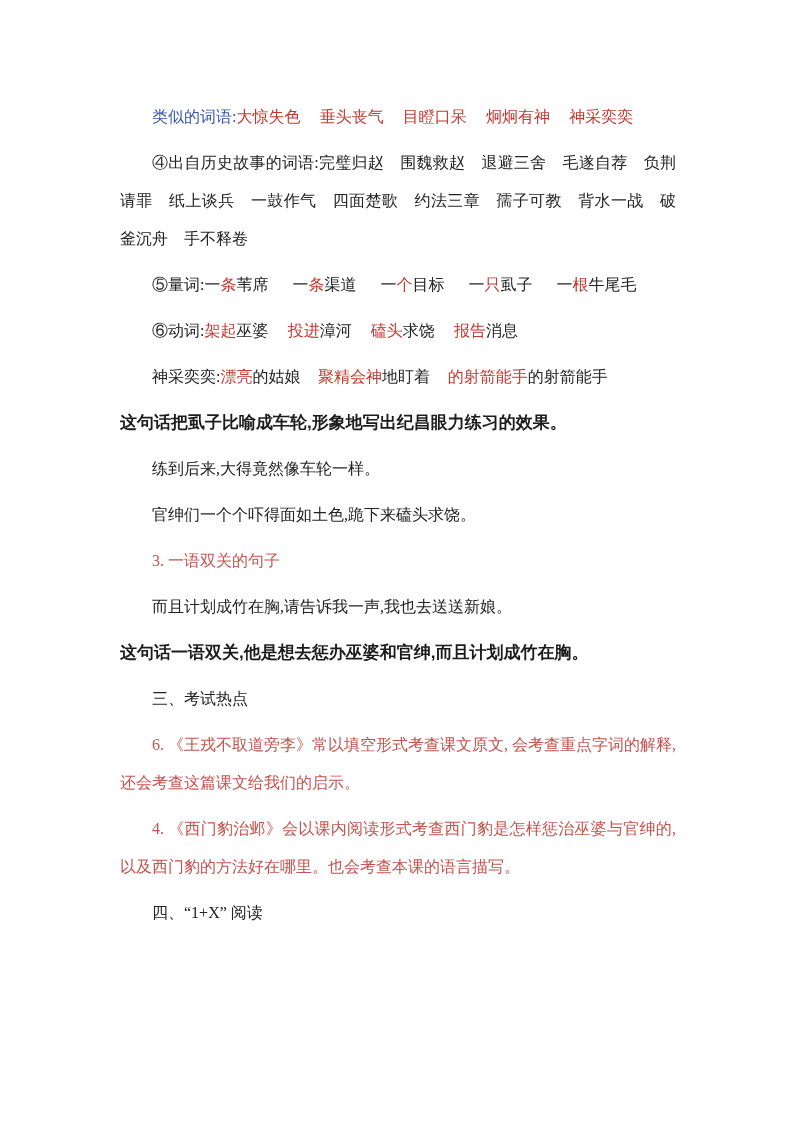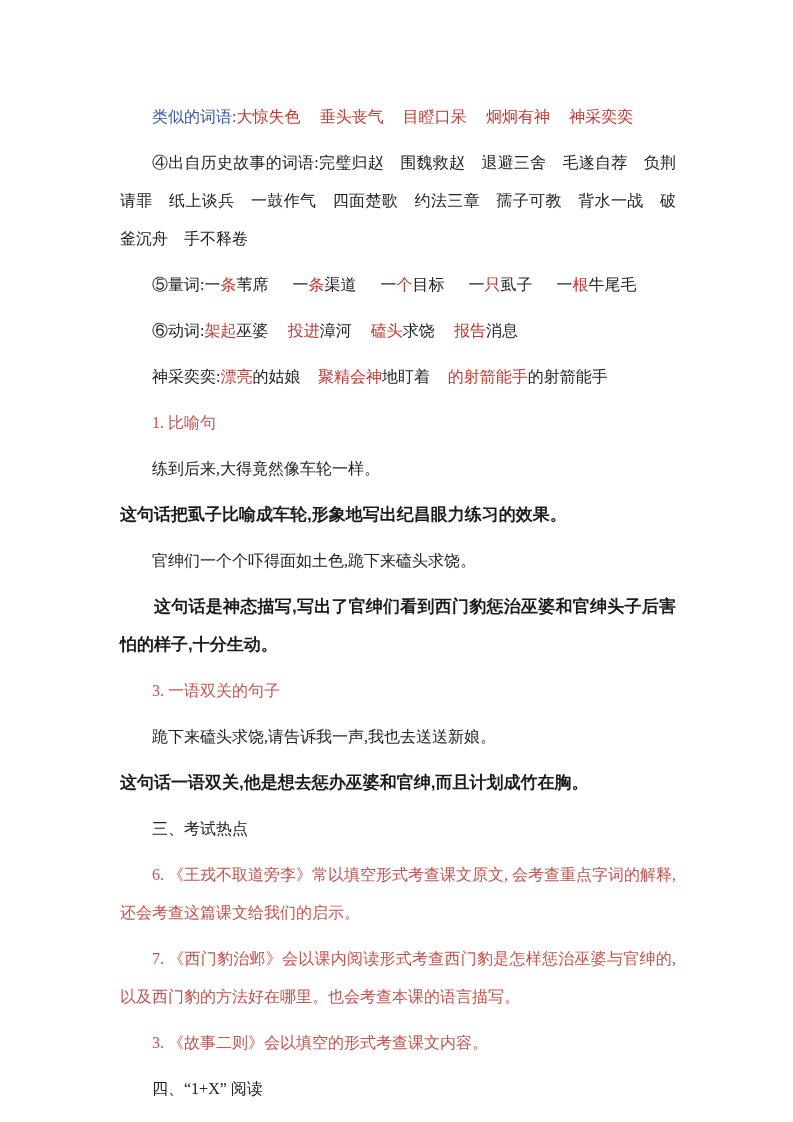--- a/index.html
+++ b/index.html
@@ -51,32 +51,29 @@
 
     <p class="p"><span>④出自历史故事的词语:完璧归赵　围魏救赵　退避三舍　毛遂自荐　负荆请罪　纸上谈兵　一鼓作气　四面楚歌　约法三章　孺子可教　背水一战　破釜沉舟　手不释卷</span></p>
 
     <p class="p measure"><span>⑤量词:</span><span class="grp"><span>一</span><span class="red">条</span><span>苇席</span></span><span class="grp"><span>一</span><span class="red">条</span><span>渠道</span></span><span class="grp"><span>一</span><span class="red">个</span><span>目标</span></span><span class="grp"><span>一</span><span class="red">只</span><span>虱子</span></span><span class="grp"><span>一</span><span class="red">根</span><span>牛尾毛</span></span></p>
 
     <p class="p verbs"><span>⑥动词:</span><span class="grp"><span class="red">架起</span><span>巫婆</span></span><span class="grp"><span class="red">投进</span><span>漳河</span></span><span class="grp"><span class="red">磕头</span><span>求饶</span></span><span class="grp"><span class="red">报告</span><span>消息</span></span></p>
 
     <p class="p mods"><span>神采奕奕:</span><span class="grp"><span class="red">漂亮</span><span>的姑娘</span></span><span class="grp"><span class="red">聚精会神</span><span>地盯着</span></span><span class="grp"><span class="red">的射箭能手</span><span>的射箭能手</span></span></p>
 
 
-    <p class="p red-soft">1. 比喻句</p>
+    <p class="p bold-line noindent">这句话把虱子比喻成车轮,形象地写出纪昌眼力练习的效果。</p>
     <p class="p">练到后来,大得竟然像车轮一样。</p>
-    <p class="p bold-line noindent">这句话把虱子比喻成车轮,形象地写出纪昌眼力练习的效果。</p>
 
     <p class="p">官绅们一个个吓得面如土色,跪下来磕头求饶。</p>
-    <p class="p bold-line">这句话是神态描写,写出了官绅们看到西门豹惩治巫婆和官绅头子后害怕的样子,十分生动。</p>
 
     <p class="p red-soft">3. 一语双关的句子</p>
-    <p class="p">跪下来磕头求饶,请告诉我一声,我也去送送新娘。</p>
+    <p class="p">而且计划成竹在胸,请告诉我一声,我也去送送新娘。</p>
     <p class="p bold-line noindent">这句话一语双关,他是想去惩办巫婆和官绅,而且计划成竹在胸。</p>
 
     <p class="p">三、考试热点</p>
     <p class="p red-soft">6. 《王戎不取道旁李》常以填空形式考查课文原文, 会考查重点字词的解释, 还会考查这篇课文给我们的启示。</p>
-    <p class="p red-soft">7. 《西门豹治邺》会以课内阅读形式考查西门豹是怎样惩治巫婆与官绅的, 以及西门豹的方法好在哪里。也会考查本课的语言描写。</p>
-    <p class="p red-soft">3. 《故事二则》会以填空的形式考查课文内容。</p>
+    <p class="p red-soft">4. 《西门豹治邺》会以课内阅读形式考查西门豹是怎样惩治巫婆与官绅的, 以及西门豹的方法好在哪里。也会考查本课的语言描写。</p>
 
     <p class="p">四、“1+X” 阅读</p>
 
   </main>
 </div>
 
 </body></html>

